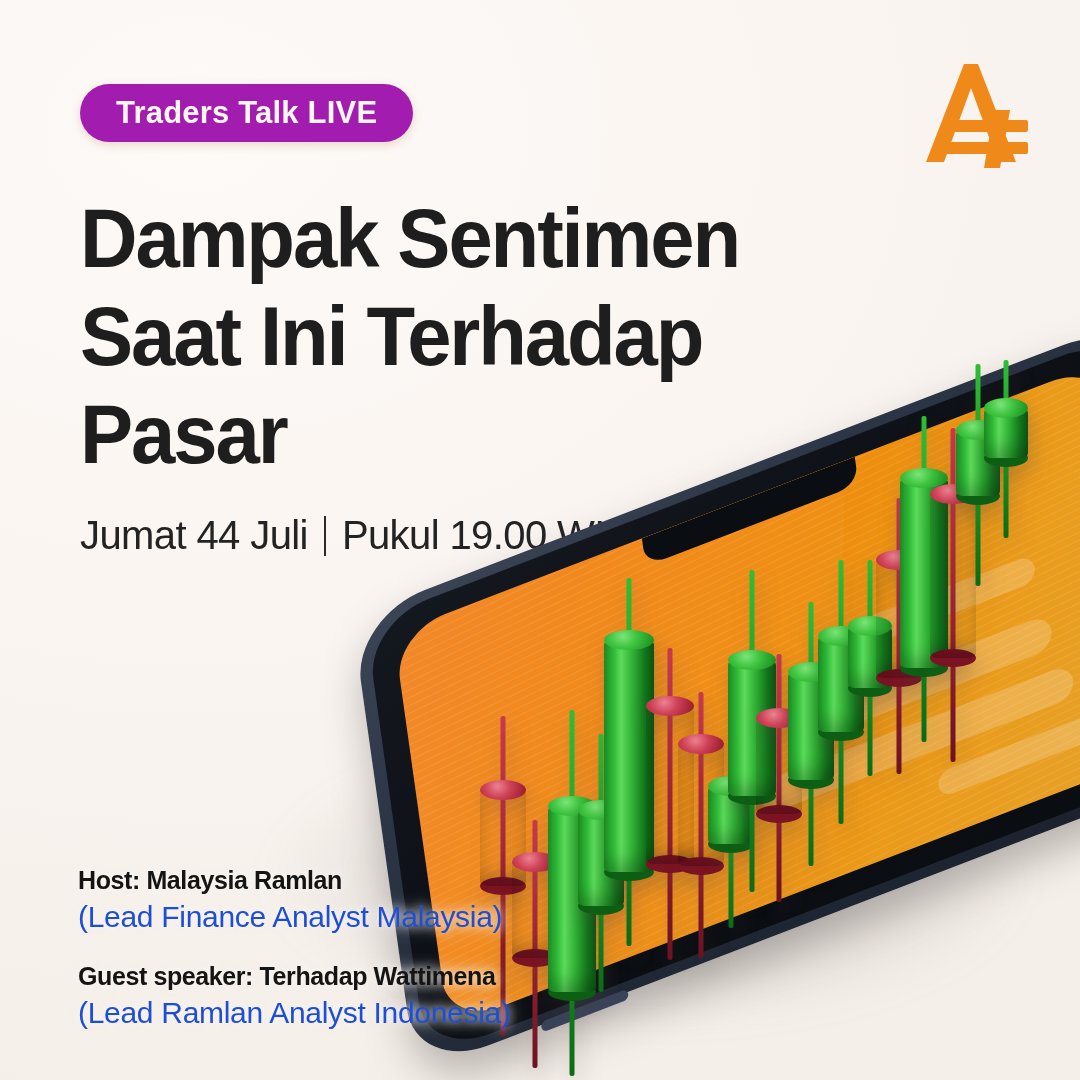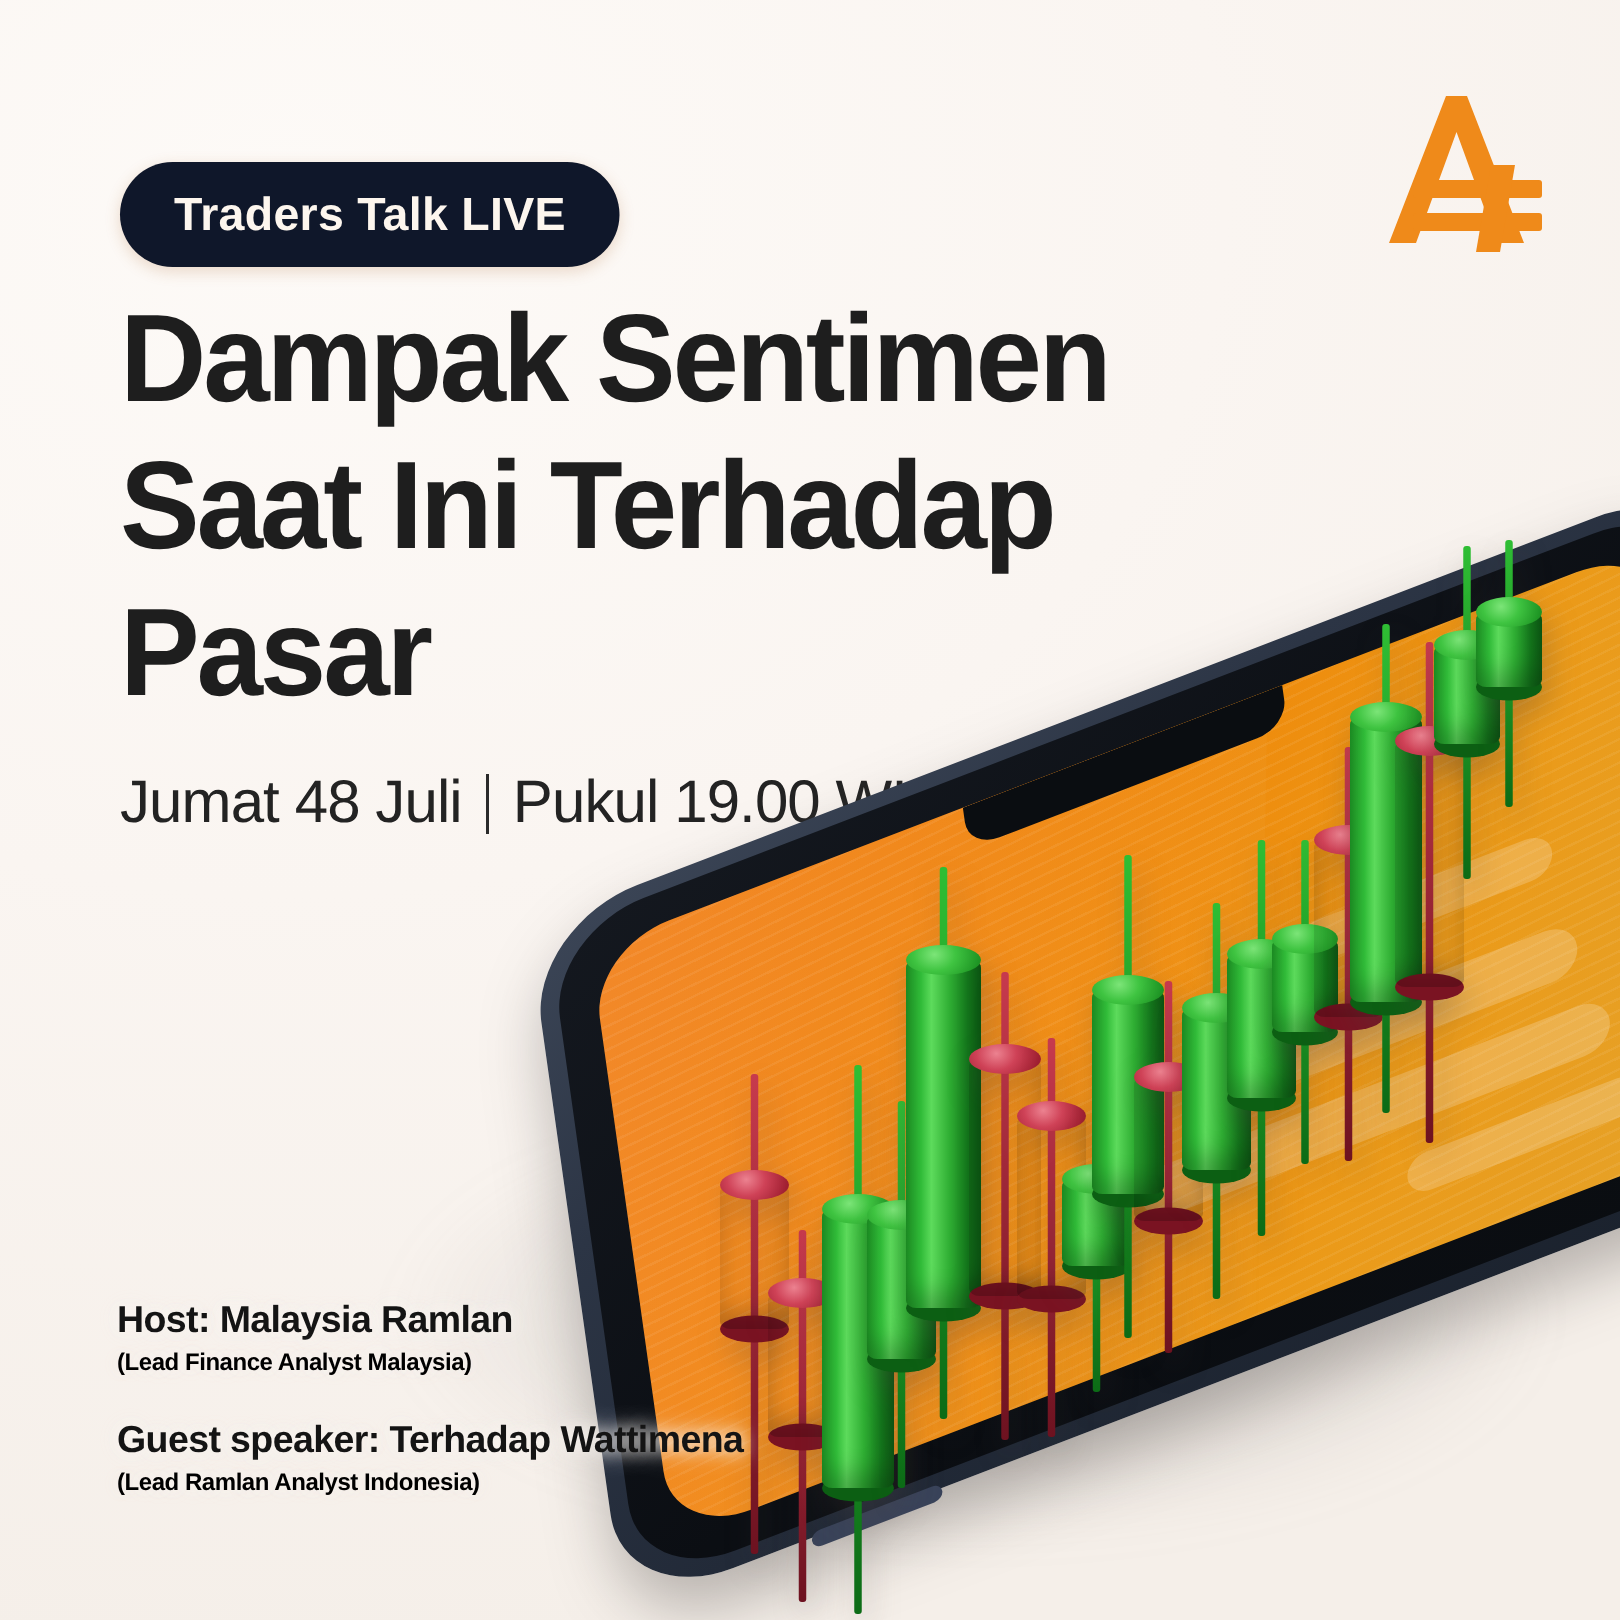--- a/index.html
+++ b/index.html
@@ -31,29 +31,28 @@
     height: 390px;
     background: radial-gradient(58% 52% at 52% 48%, rgba(120,115,112,0.30) 0%, rgba(140,135,132,0.14) 45%, rgba(255,255,255,0) 74%);
     filter: blur(16px);
   }
 
   
   .badge {
     position: absolute;
     left: 80px;
     top: 84px;
-    height: 70px;
+    height: 58px;
     padding: 0 36px;
     border-radius: 38px;
-    background: #0f172a;
+    background: #a21caf;
     display: flex;
     align-items: center;
     justify-content: center;
     box-shadow: 0 3px 10px rgba(170,100,40,0.22);
-    margin-top: 24px;
   }
   .badge-text {
     color: #fdf6ee;
     font-size: 31px;
     font-weight: bold;
     letter-spacing: 0.2px;
     white-space: nowrap;
   }
 
   
@@ -114,23 +113,23 @@
   .credit-name {
     color: #141414;
     font-size: 25px;
     font-weight: bold;
     letter-spacing: -0.4px;
     white-space: nowrap;
     text-shadow: 0 0 10px rgba(250,245,241,0.95), 0 0 18px rgba(250,245,241,0.8);
   }
   .credit-role {
     margin-top: 5px;
-    color: #000000;
-    font-size: 16px;
-    font-weight: bold;
+    color: #1d4ed8;
+    font-size: 30px;
+    font-weight: normal;
     letter-spacing: -0.3px;
     white-space: nowrap;
     text-shadow: 0 0 10px rgba(250,245,241,0.95), 0 0 18px rgba(250,245,241,0.8);
   }
 
   
   .phone-wrap {
     position: absolute;
     left: 352px;
     top: 618px;
@@ -281,21 +280,21 @@
     </svg>
   </div>
 
   <div class="headline">
     <span class="hl-line">Dampak Sentimen</span>
     <span class="hl-line">Saat Ini Terhadap</span>
     <span class="hl-line">Pasar</span>
   </div>
 
   <div class="subtitle">
-    <span>Jumat 48 Juli</span>
+    <span>Jumat 44 Juli</span>
     <span class="sub-sep"></span>
     <span>Pukul 19.00 WIB</span>
   </div>
 
   <div class="phone-wrap">
     <div class="phone-body">
       <div class="phone-rim">
         <div class="phone-screen">
           <div class="screen-ribs"></div>
           <div class="ghost-card gc1"></div>

